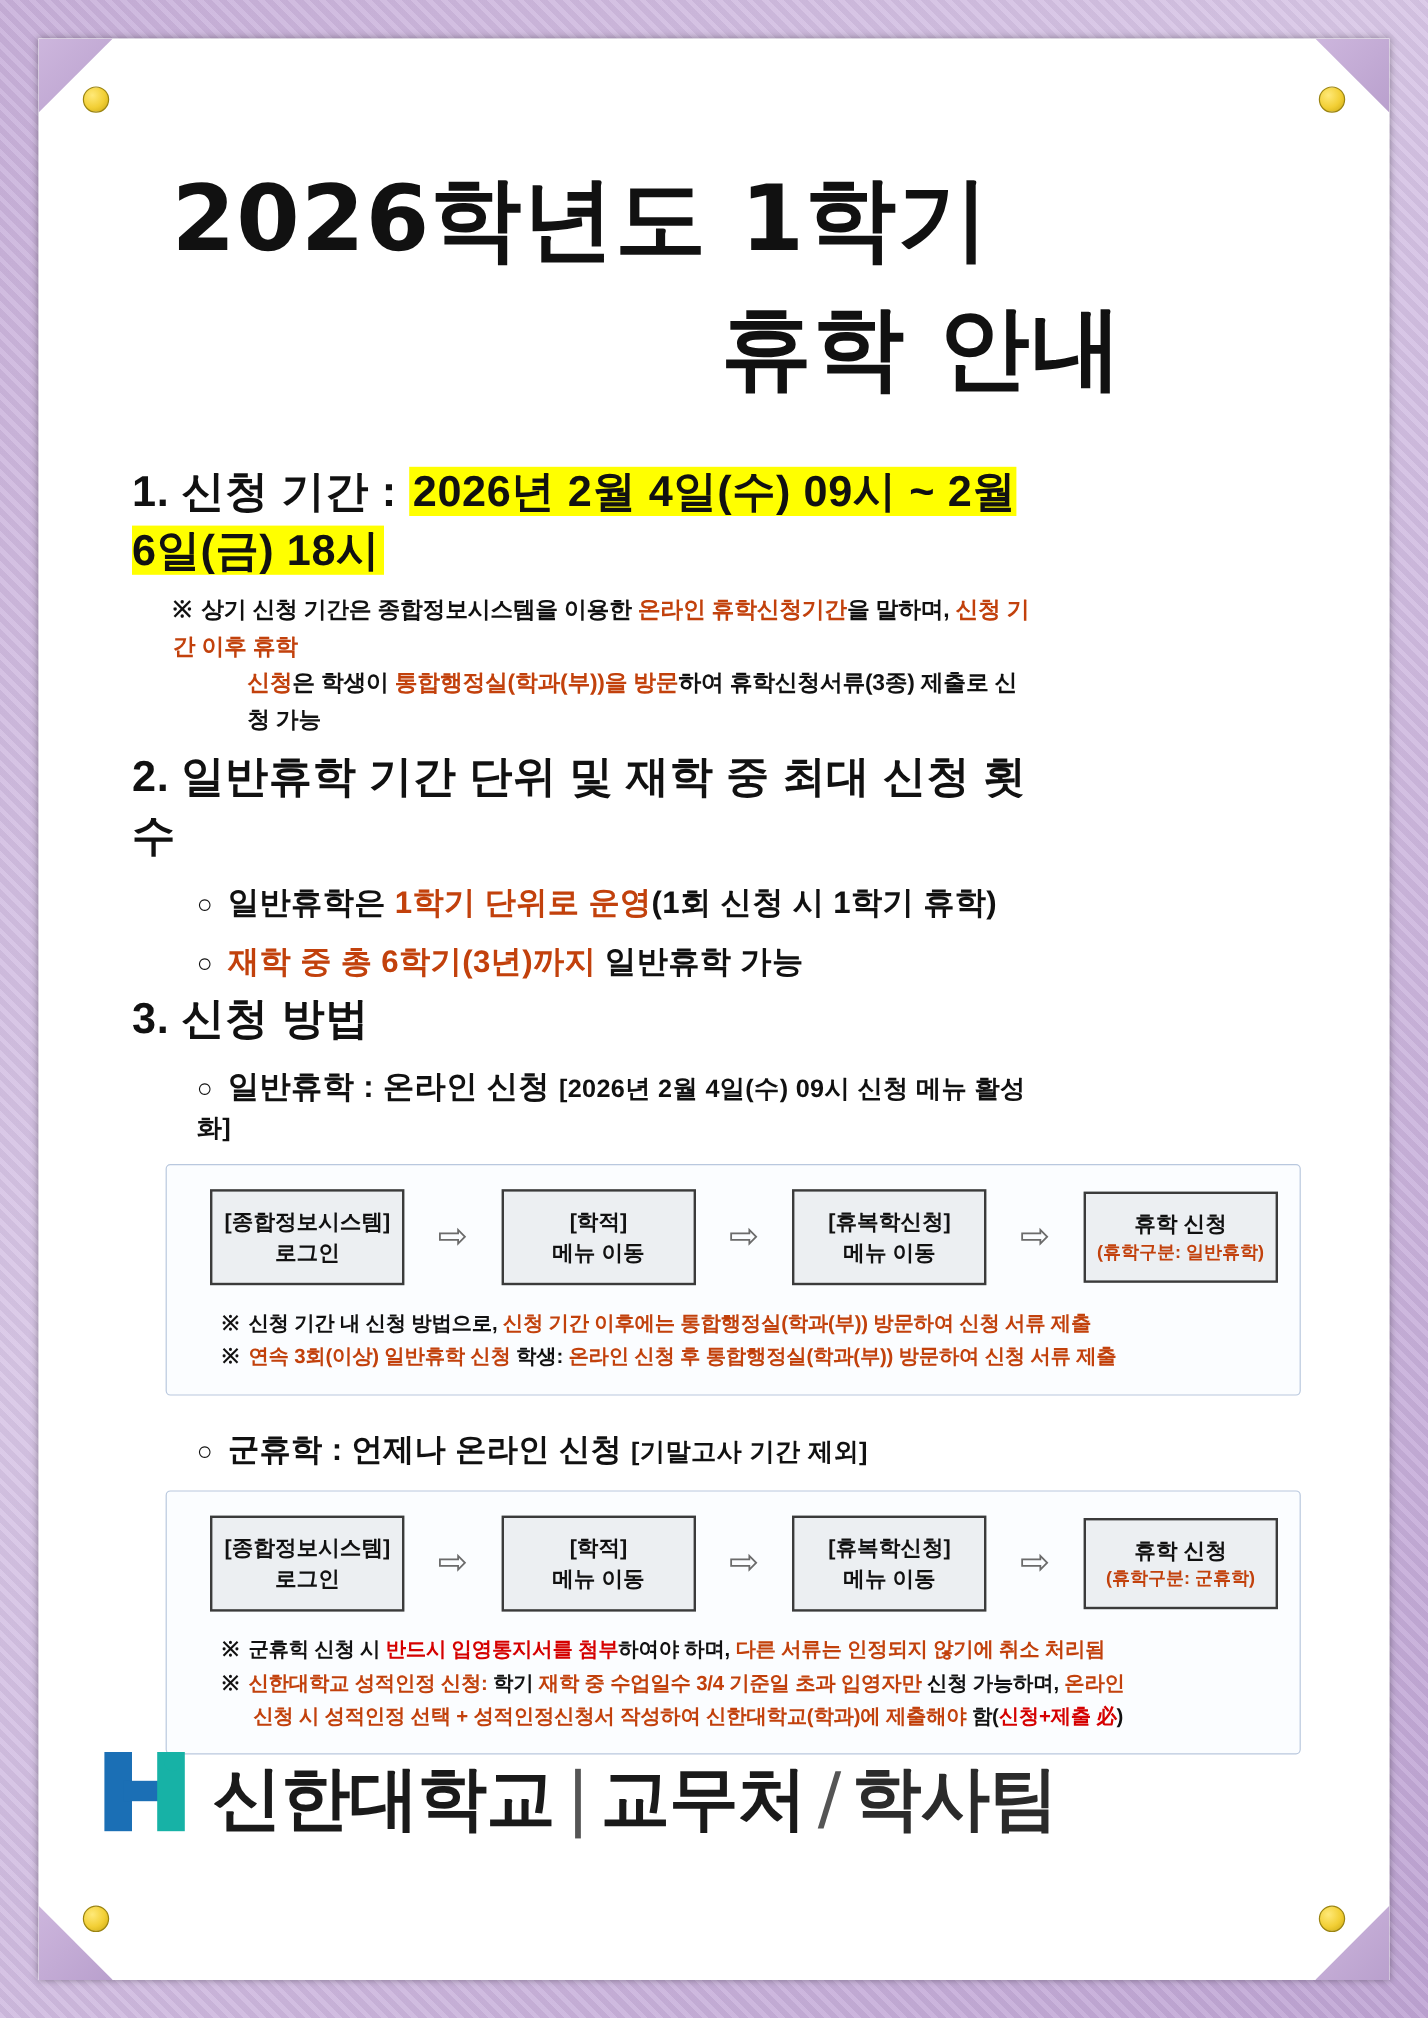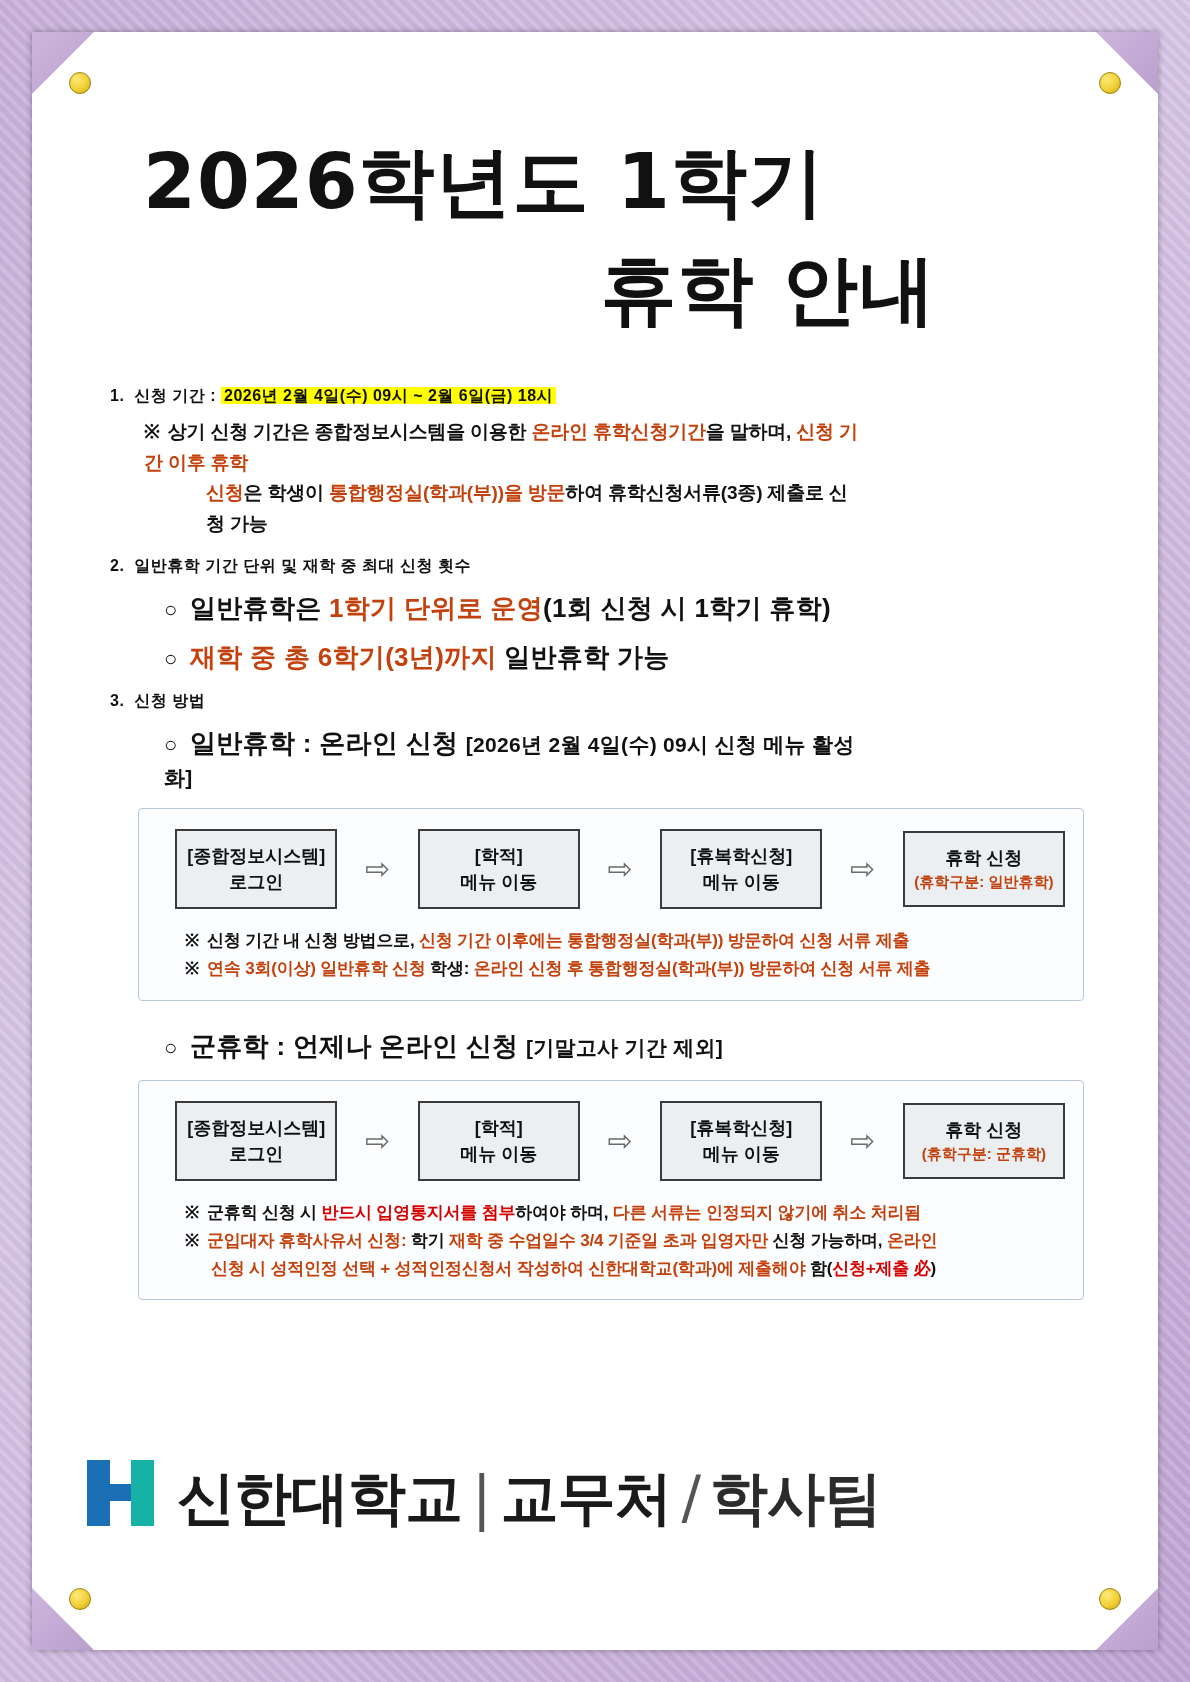--- a/index.html
+++ b/index.html
@@ -83,23 +83,23 @@
   }
   h1.title .l2 { display:block;text-align:right; }
 
   .body {
     padding: 0 78px;
     margin-top: 42px;
     color: #111;
   }
 
   .num-item {
-    font-size: 16px;
-    font-weight: 700;
-    margin-top: 16px;
+    font-size: 36px;
+    font-weight: 700;
+    margin-top: 6px;
     letter-spacing: 0.5px;
   }
   .num-item .idx { margin-right: 10px; }
   .hl {
     background: #ffff00;
     padding: 0 3px;
   }
   .note {
     font-size: 19px;
     font-weight: 700;
@@ -318,21 +318,21 @@
           <div class="node">
             <div>휴학 신청</div>
             <div class="sub blue">(휴학구분: 군휴학)</div>
           </div>
         </div>
         <div class="fnotes">
           <div class="fnote">
             <span class="mk">※</span>군휴힉 신청 시 <span class="red">반드시 입영통지서를 첨부</span>하여야 하며, <span class="blue">다른 서류는 인정되지 않기에 취소 처리됨</span>
           </div>
           <div class="fnote">
-            <span class="mk">※</span><span class="blue">군입대자 휴학사유서 신청:</span> 학기 <span class="blue">재학 중 수업일수 3/4 기준일 초과 입영자만</span> 신청 가능하며, <span class="blue">온라인</span>
+            <span class="mk">※</span><span class="blue">신한대학교 성적인정 신청:</span> 학기 <span class="blue">재학 중 수업일수 3/4 기준일 초과 입영자만</span> 신청 가능하며, <span class="blue">온라인</span>
             <span class="ind"><span class="blue">신청 시 성적인정 선택 + 성적인정신청서 작성하여 신한대학교(학과)에 제출해야</span> 함(<span class="red">신청+제출 必</span>)</span>
           </div>
         </div>
       </div>
 
     </div>
 
     <div class="logo-wrap">
       <div class="logo-mark">
         <span class="b1"></span>

